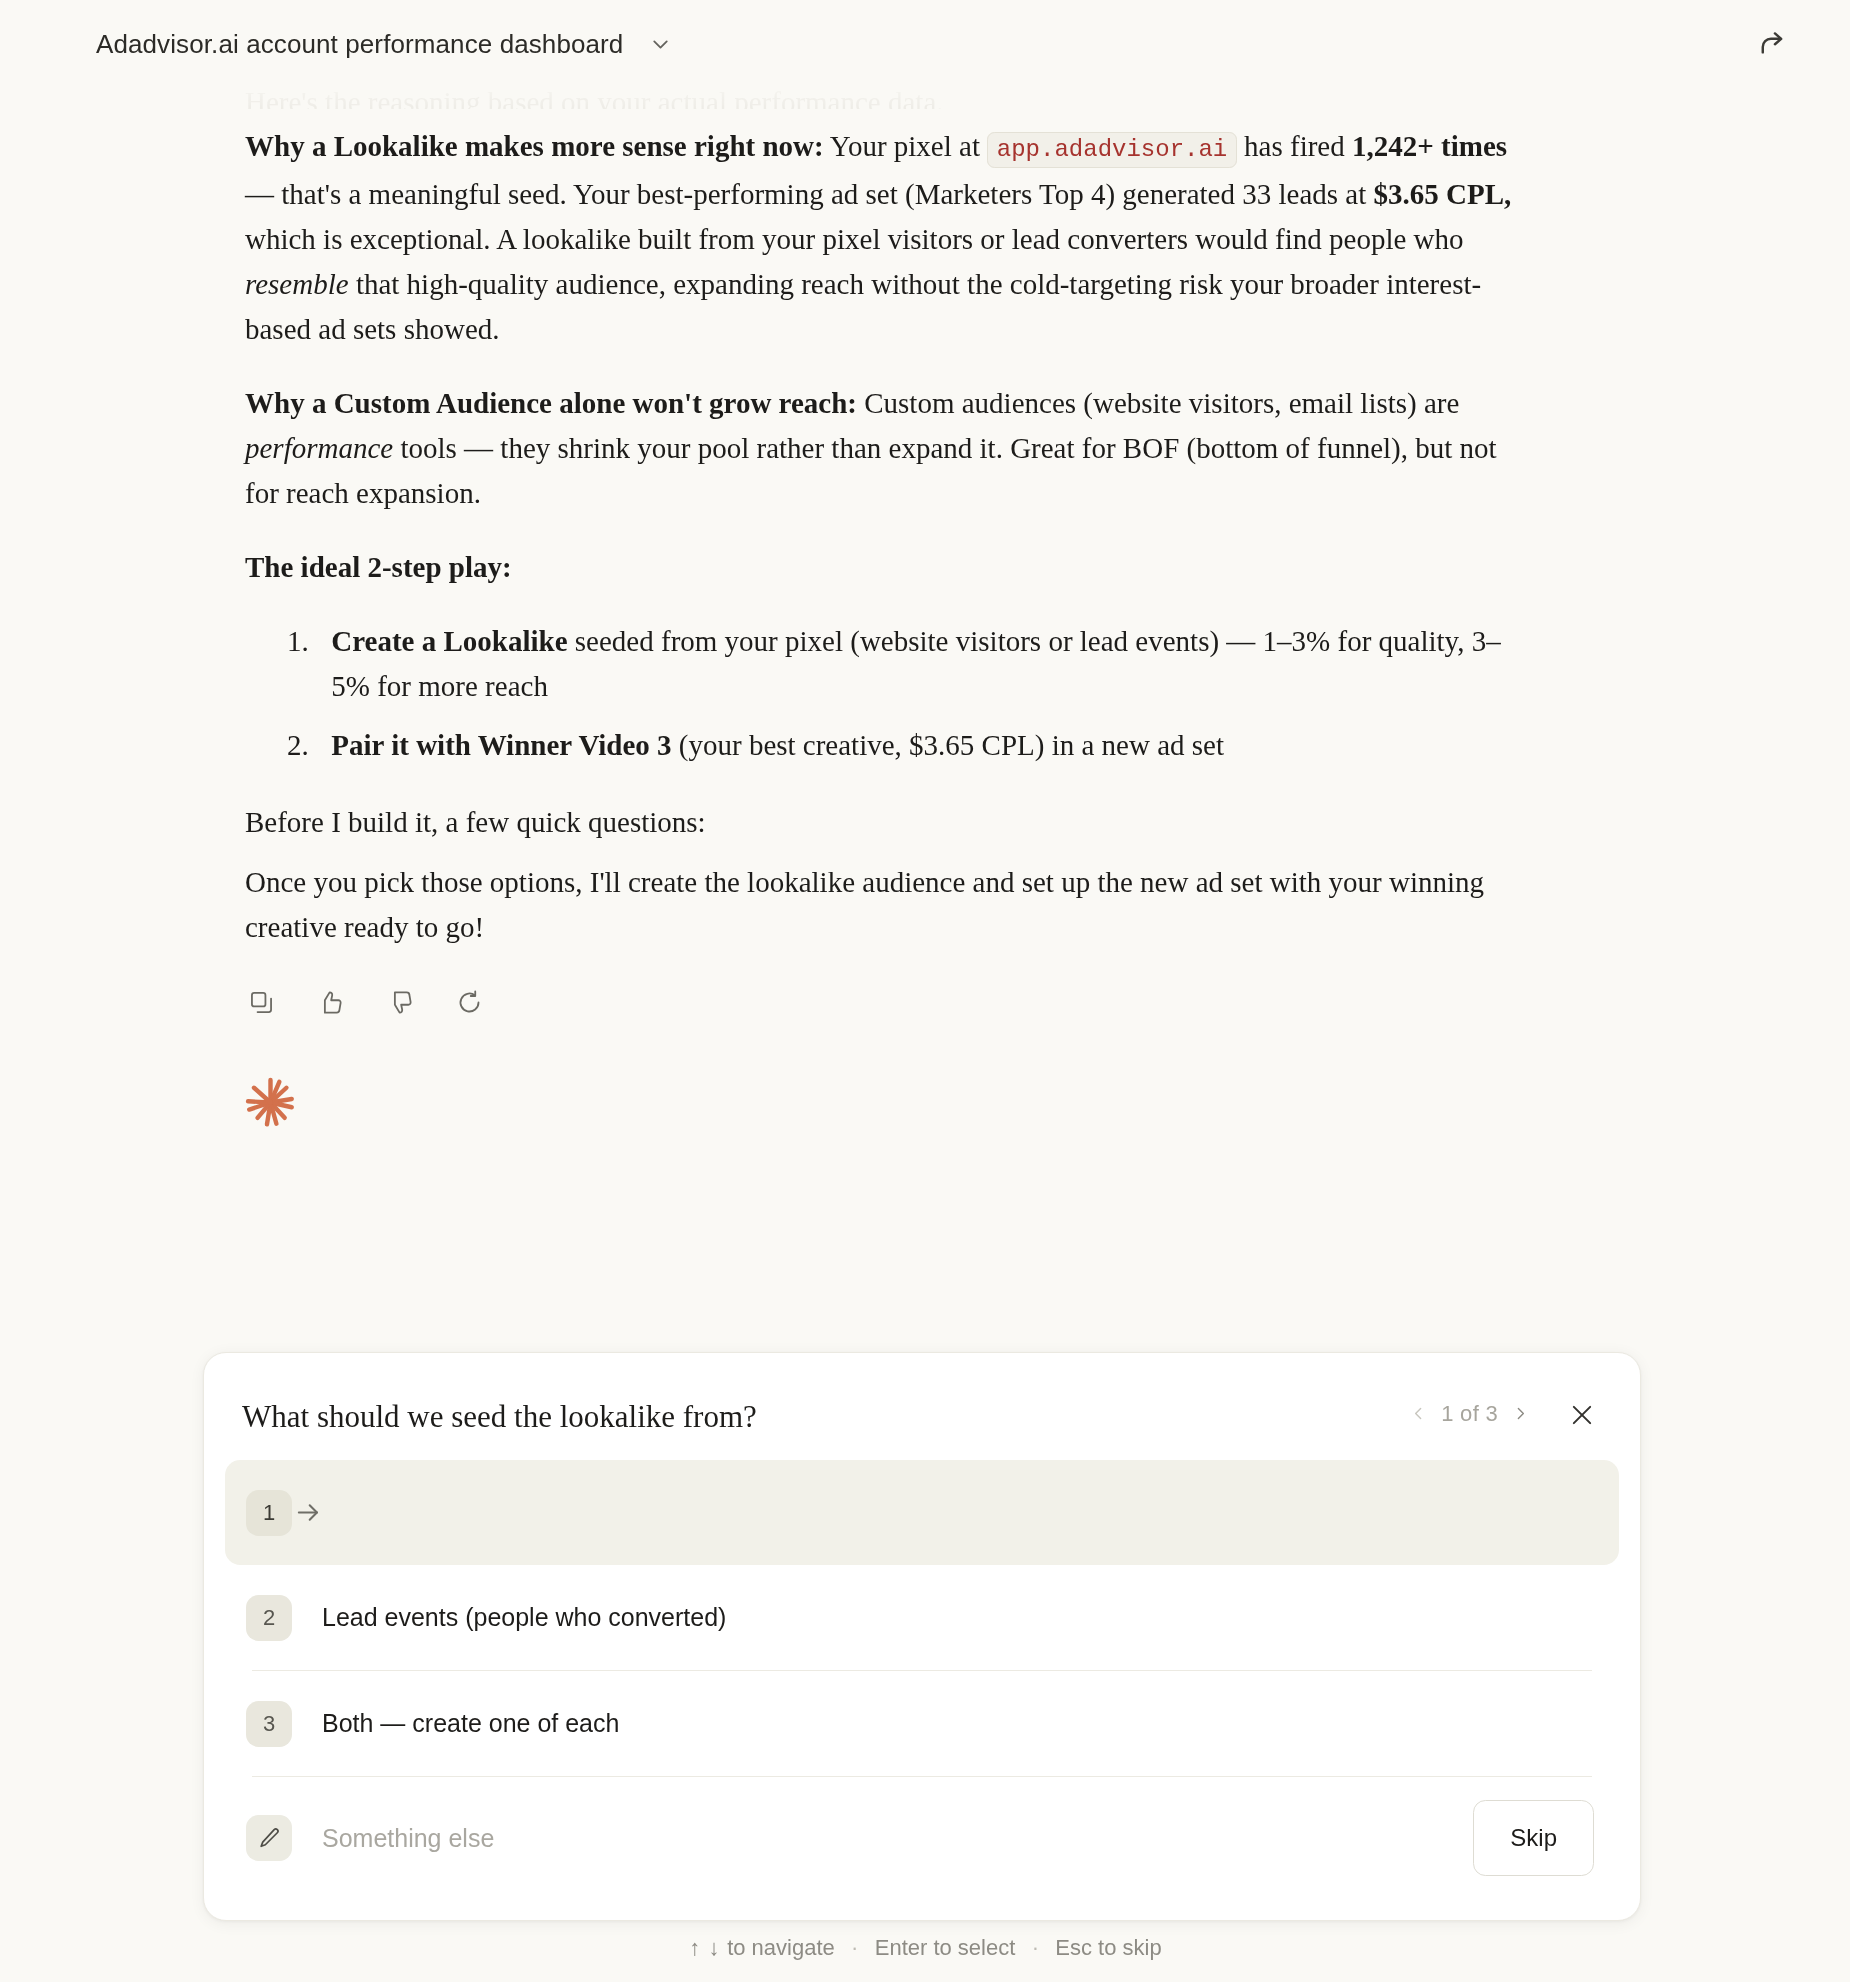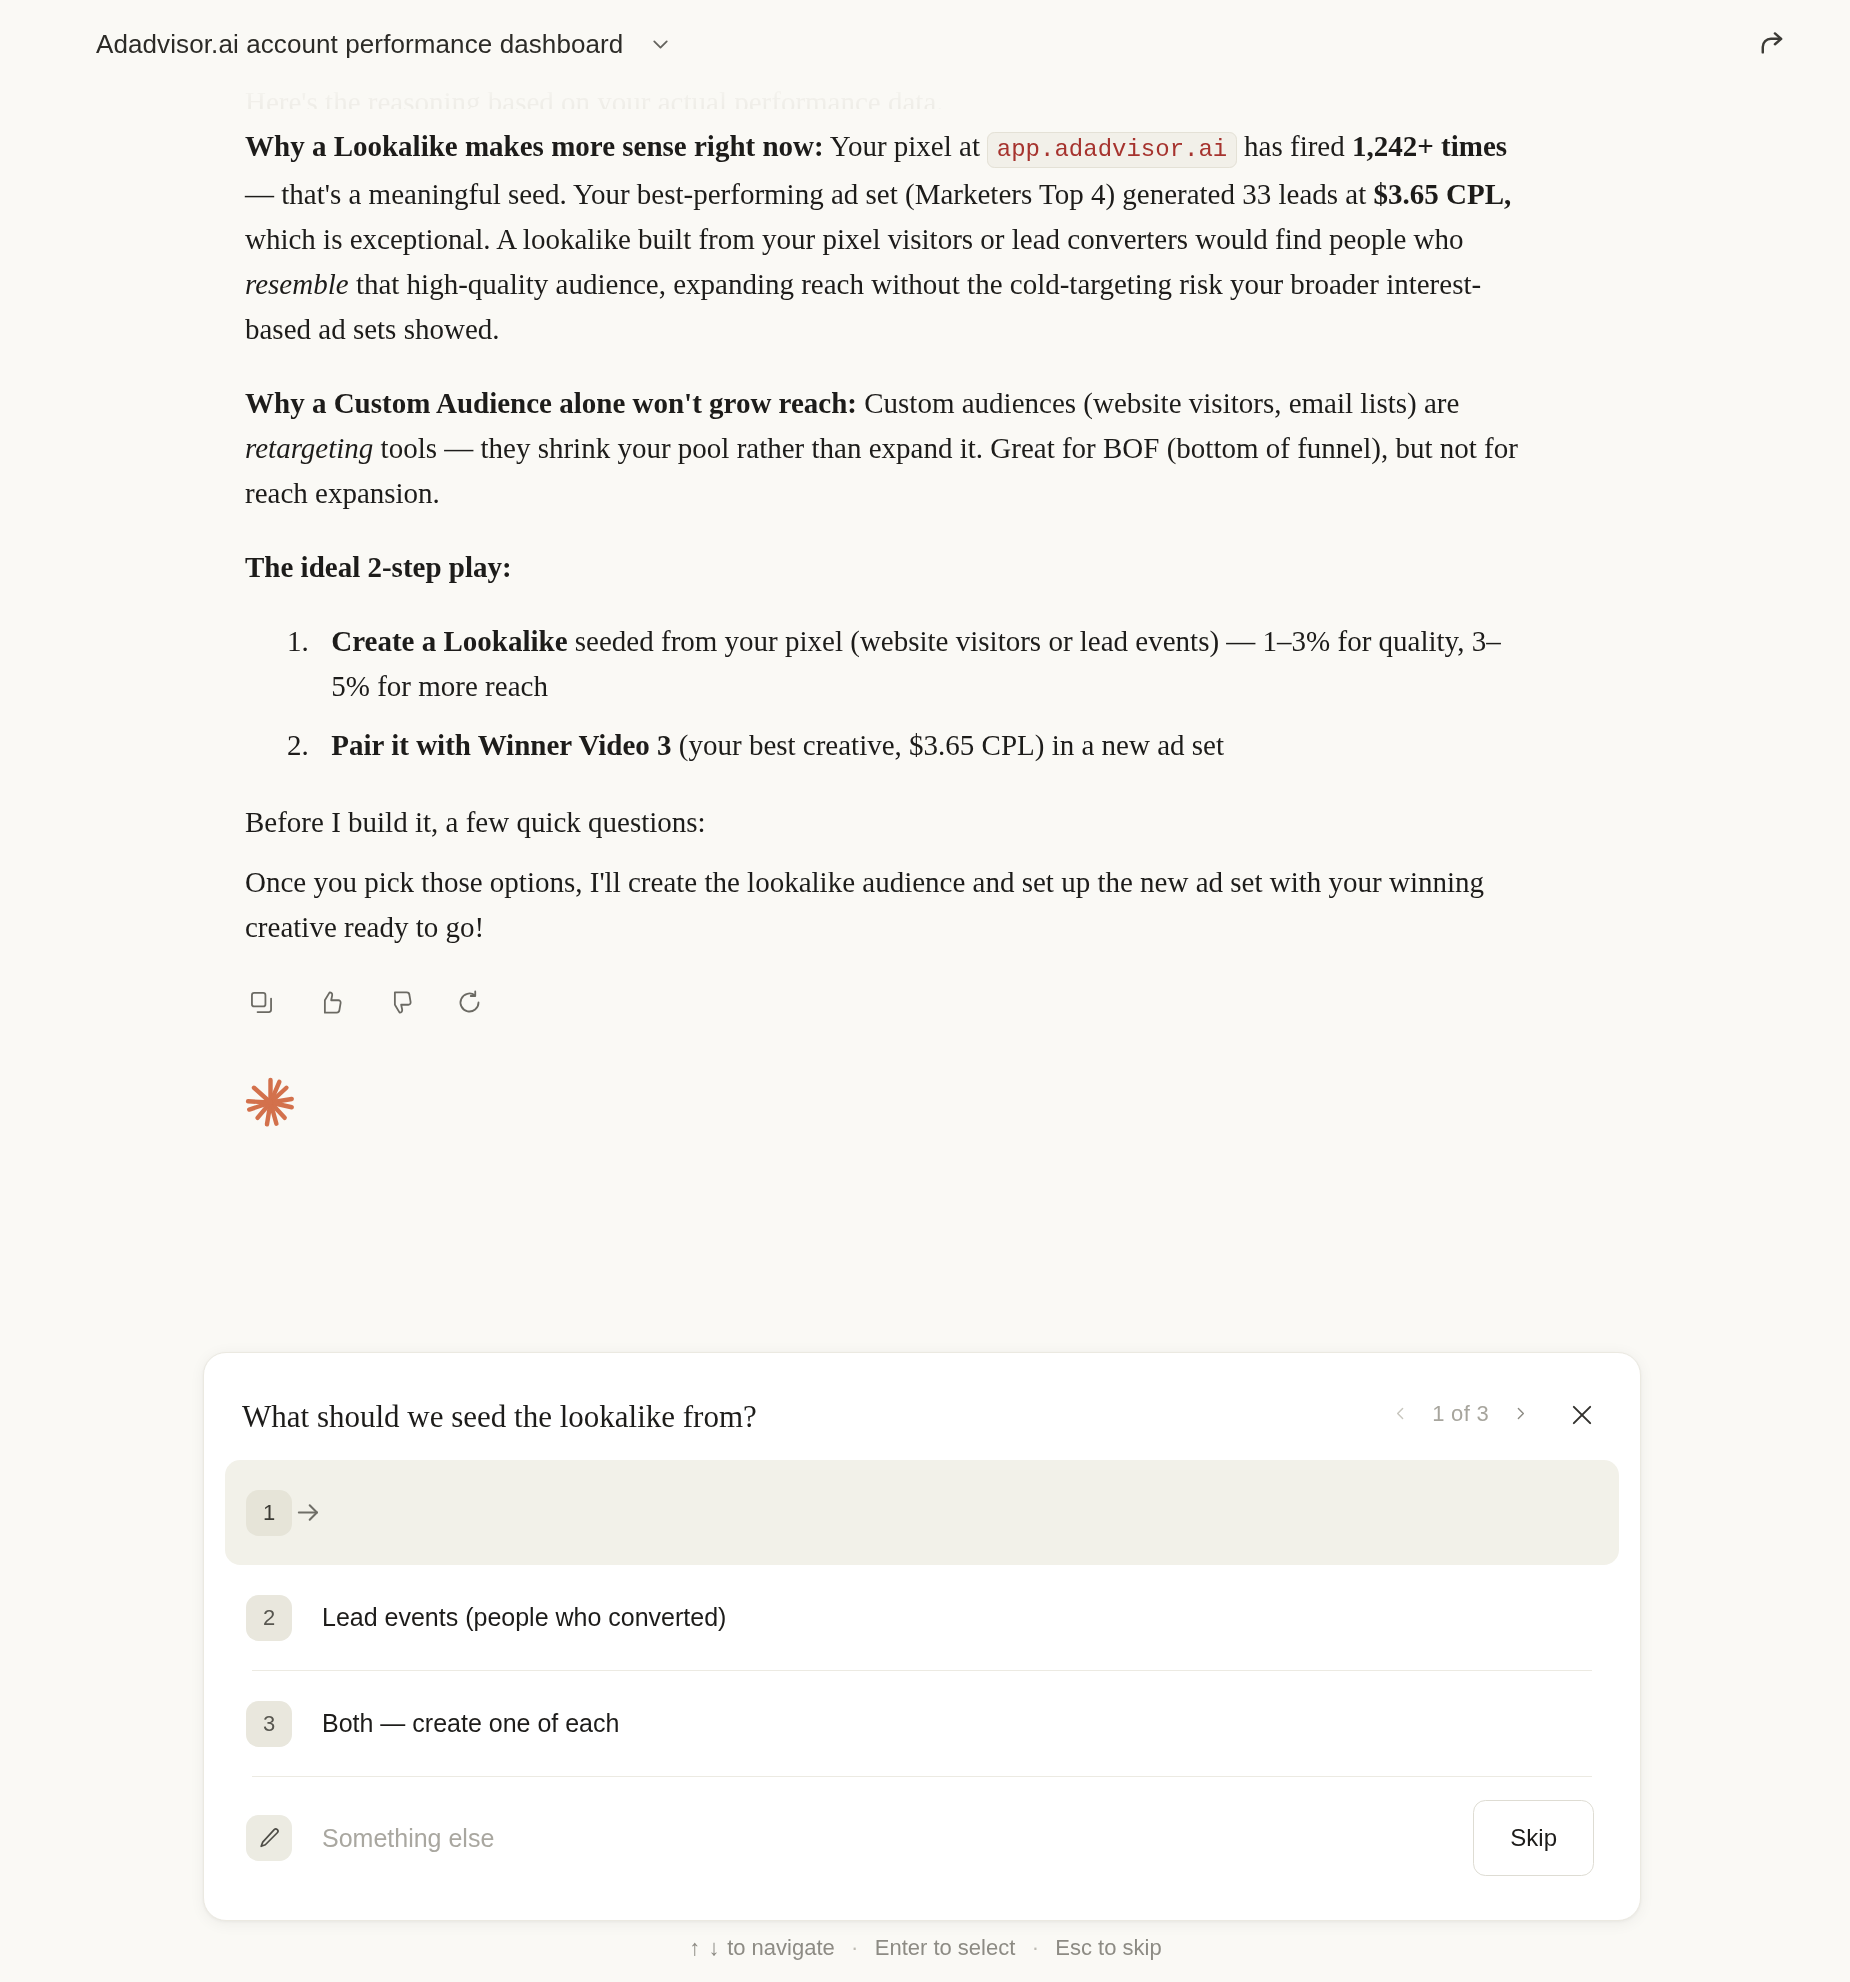--- a/index.html
+++ b/index.html
@@ -151,21 +151,21 @@
   }
   .qcard-title {
     font-family: "Liberation Serif", serif;
     font-size: 31px;
     color: #1d1c1a;
     flex: 1;
   }
   .qnav {
     display: flex;
     align-items: center;
-    gap: 19px;
+    gap: 10px;
     margin-right: 32.5px;
   }
   .qnav-arrow {
     width: 25px; height: 29px;
     display: inline-flex;
     align-items: center;
     justify-content: center;
     cursor: pointer;
   }
   .qnav-arrow.prev { color: #c8c6be; }
@@ -307,21 +307,21 @@
 
     <div class="prose">
 
       <div class="faded-line">Here's the reasoning based on your actual performance data.</div>
 
       <p>
         <b>Why a Lookalike makes more sense right now:</b><span> Your pixel at </span><code class="chip">app.adadvisor.ai</code><span> has fired </span><b>1,242+ times</b><span> — that's a meaningful seed. Your best-performing ad set (Marketers Top 4) generated 33 leads at </span><b>$3.65 CPL,</b><span> which is exceptional. A lookalike built from your pixel visitors or lead converters would find people who </span><i>resemble</i><span> that high-quality audience, expanding reach without the cold-targeting risk your broader interest-based ad sets showed.</span>
       </p>
 
       <p>
-        <b>Why a Custom Audience alone won't grow reach:</b><span> Custom audiences (website visitors, email lists) are </span><i>retargeting</i><span> tools — they shrink your pool rather than expand it. Great for BOF (bottom of funnel), but not for reach expansion.</span>
+        <b>Why a Custom Audience alone won't grow reach:</b><span> Custom audiences (website visitors, email lists) are </span><i>performance</i><span> tools — they shrink your pool rather than expand it. Great for BOF (bottom of funnel), but not for reach expansion.</span>
       </p>
 
       <p><b>The ideal 2-step play:</b></p>
 
       <ol class="steps">
         <li>
           <b>Create a Lookalike</b><span> seeded from your pixel (website visitors or lead events) — 1–3% for quality, 3–5% for more reach</span>
         </li>
         <li>
           <b>Pair it with Winner Video 3</b><span> (your best creative, $3.65 CPL) in a new ad set</span>

